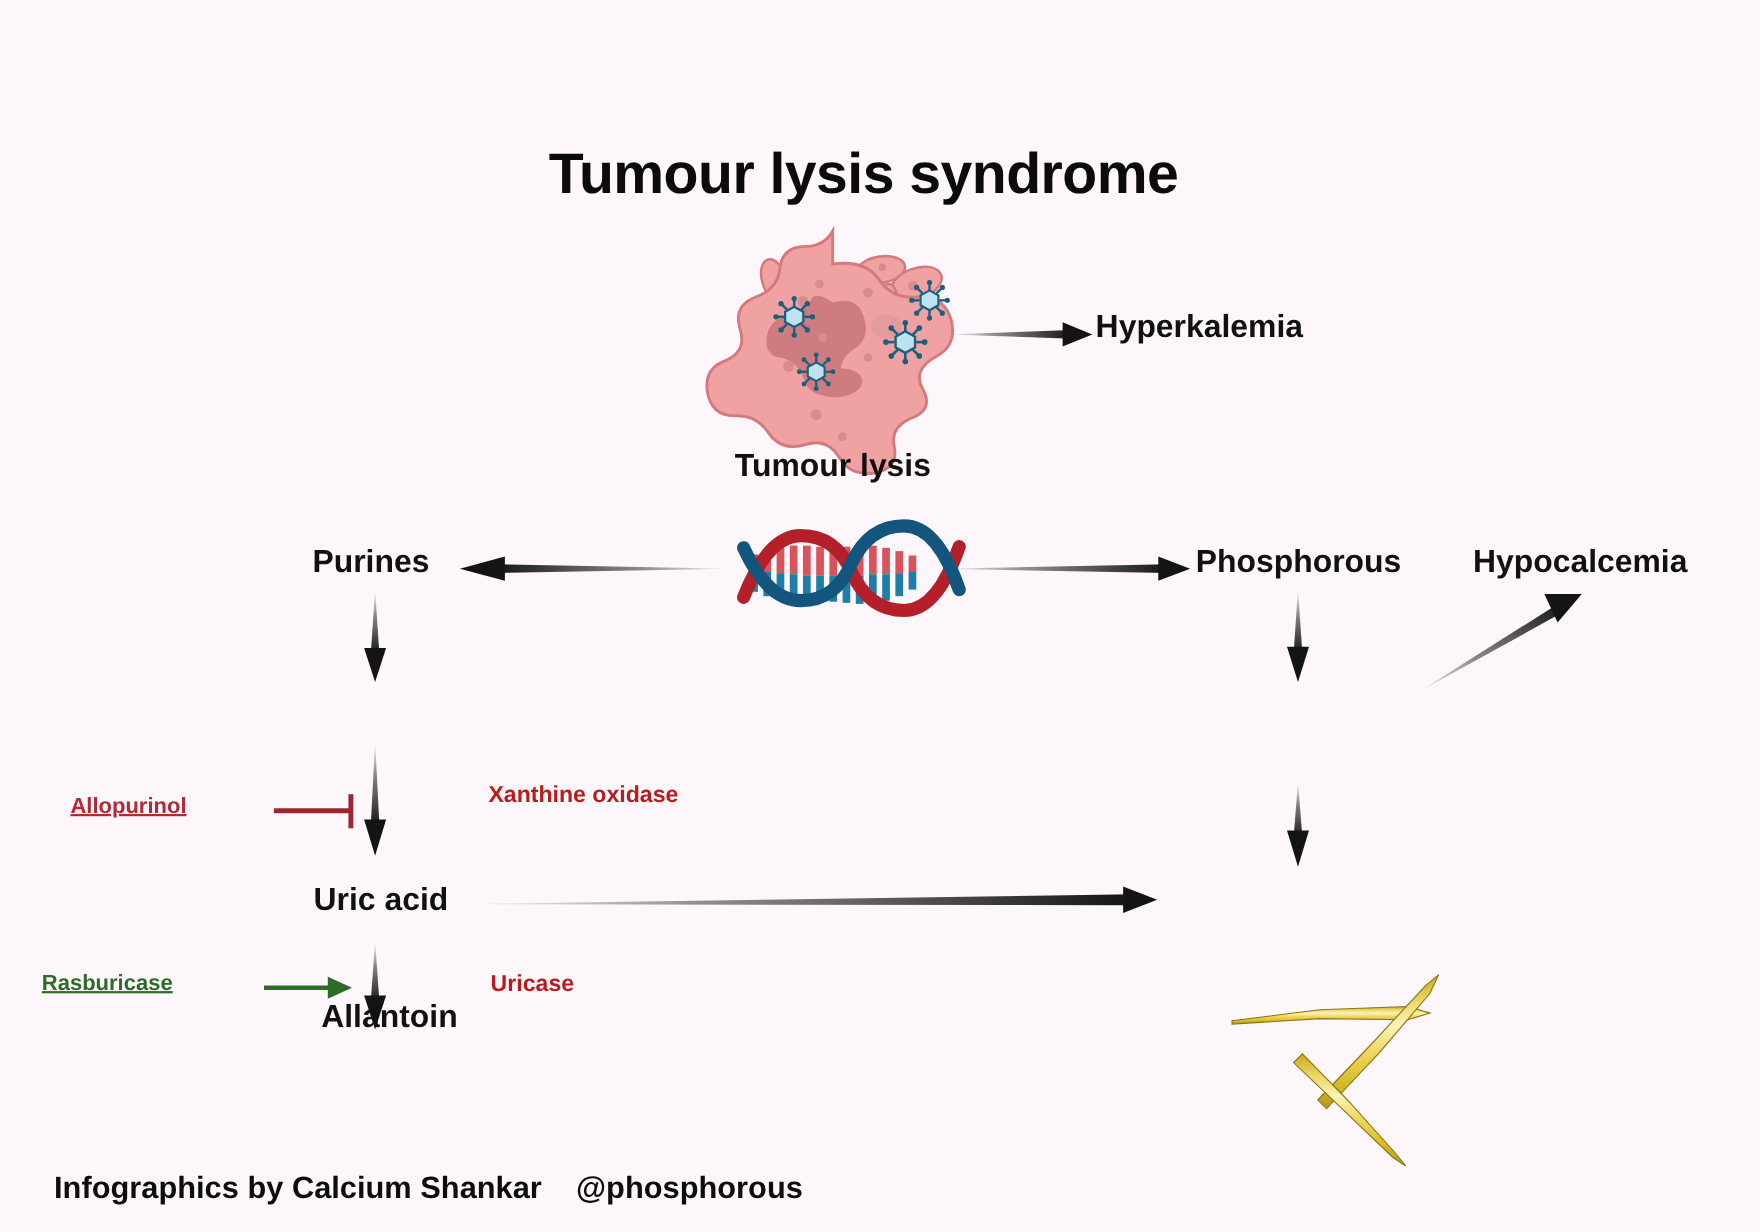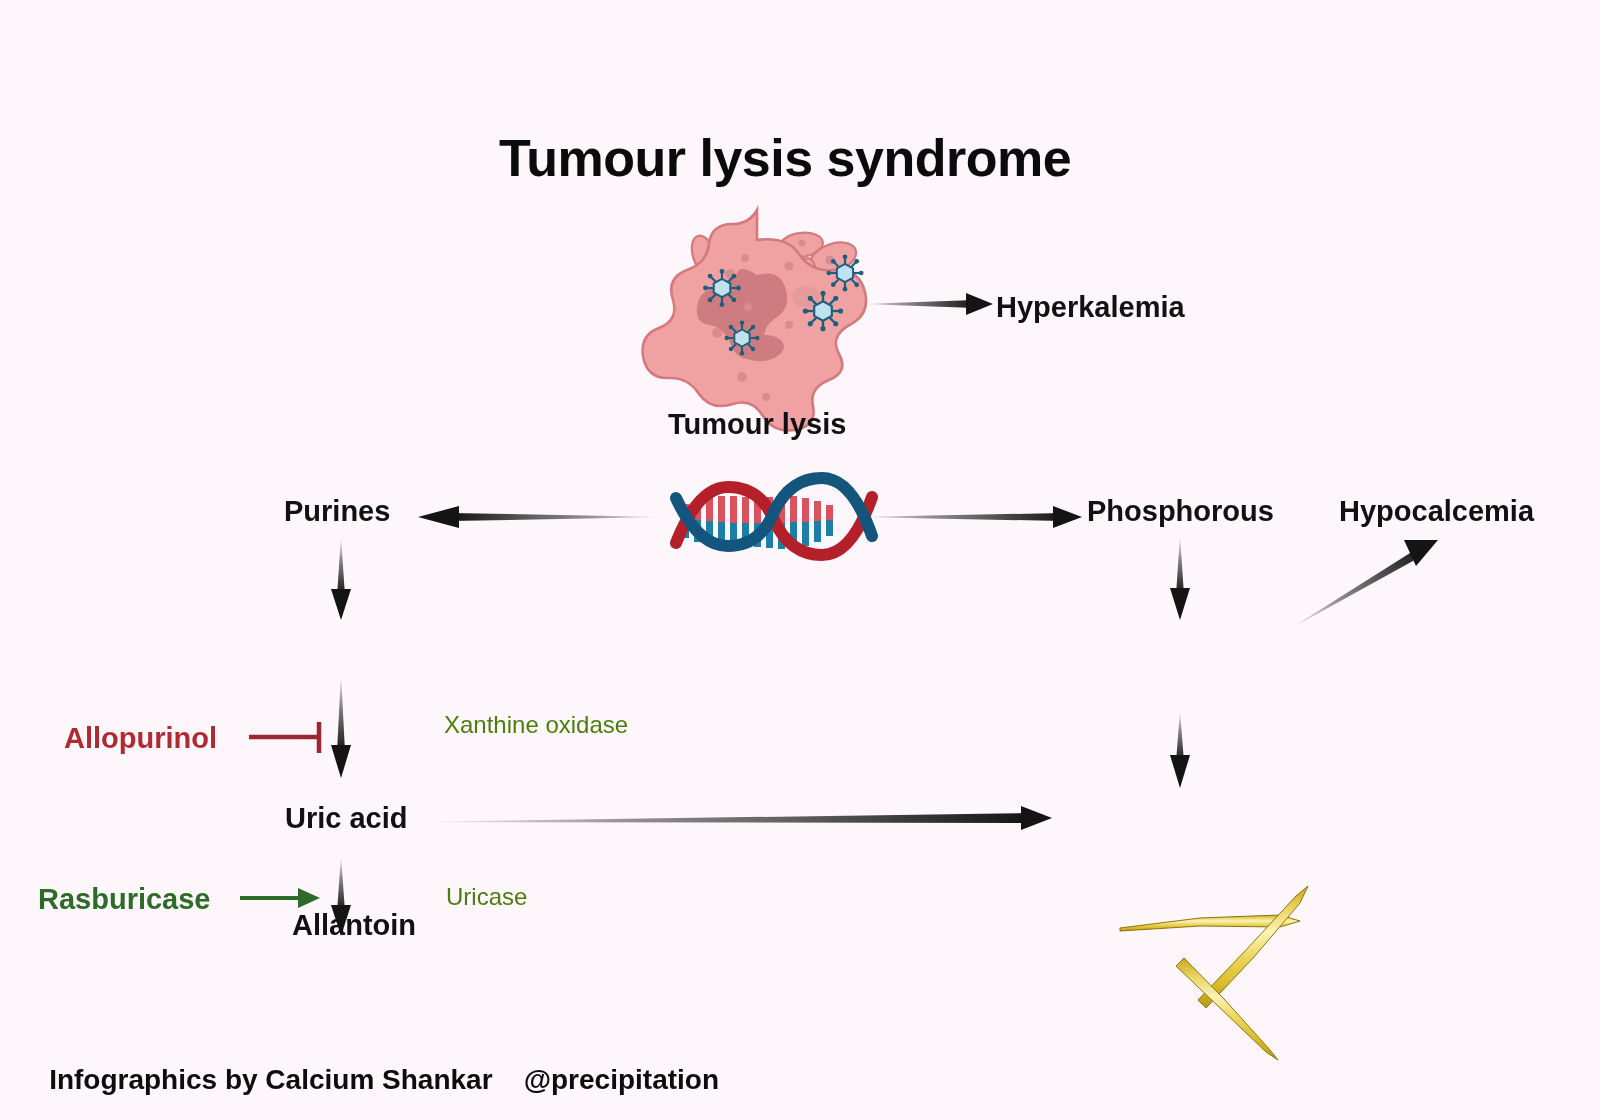--- a/index.html
+++ b/index.html
@@ -31,46 +31,47 @@
     letter-spacing: -0.5px;
   }
   .node {
     font-size: 29px;
     font-weight: bold;
     color: #111111;
     white-space: pre;
     line-height: 1.18;
   }
   .enzyme {
-    font-size: 24px;
-    font-weight: normal;
-    color: #4d7c0f;
+    font-size: 21px;
+    font-weight: bold;
+    color: #b91c1c;
     white-space: nowrap;
   }
   .drug {
-    font-size: 29px;
+    font-size: 20px;
     font-weight: bold;
     white-space: nowrap;
+    text-decoration: underline;
   }
   .caption {
     font-size: 29px;
     font-weight: bold;
     color: #111111;
     white-space: nowrap;
   }
   .footer {
     left: 18px; top: 1032px;
     font-size: 28px;
     font-weight: bold;
     color: #0d0d0d;
     white-space: pre;
   }
 
   
-  #n-hyperkalemia { left: 996px; top: 290px; }
+  #n-hyperkalemia { left: 996px; top: 280px; }
   #n-tumourlysis  { left: 668px; top: 408px; }
   #n-purines      { left: 284px; top: 494px; }
   #n-phosphorous  { left: 1087px; top: 494px; }
   #n-hypocalcemia { left: 1339px; top: 494px; }
   #n-hypox        { left: 172px; top: 631px; }
   #n-xo           { left: 444px; top: 711px; }
   #n-allopurinol  { left: 64px;  top: 722px; color: #b02a33; }
   #n-uricacid     { left: 285px; top: 801px; }
   #n-calphos      { left: 1087px; top: 630px; }
   #n-rasburicase  { left: 38px;  top: 883px; color: #2d6b28; }
@@ -382,16 +383,16 @@
   <div class="abs node" id="n-phosphorous">Phosphorous</div>
   <div class="abs node" id="n-hypocalcemia">Hypocalcemia</div>
   <div class="abs enzyme" id="n-xo">Xanthine oxidase</div>
   <div class="abs drug" id="n-allopurinol">Allopurinol</div>
   <div class="abs node" id="n-uricacid">Uric acid</div>
   <div class="abs drug" id="n-rasburicase">Rasburicase</div>
   <div class="abs enzyme" id="n-uricase">Uricase</div>
   <div class="abs node" id="n-allantoin">Allantoin</div>
 
   <div class="abs footer">
-    <span>Infographics by Calcium Shankar</span><span>    </span><span>@precipitation</span>
+    <span>Infographics by Calcium Shankar</span><span>    </span><span>@phosphorous</span>
   </div>
 
 </div>
 
 </body></html>

